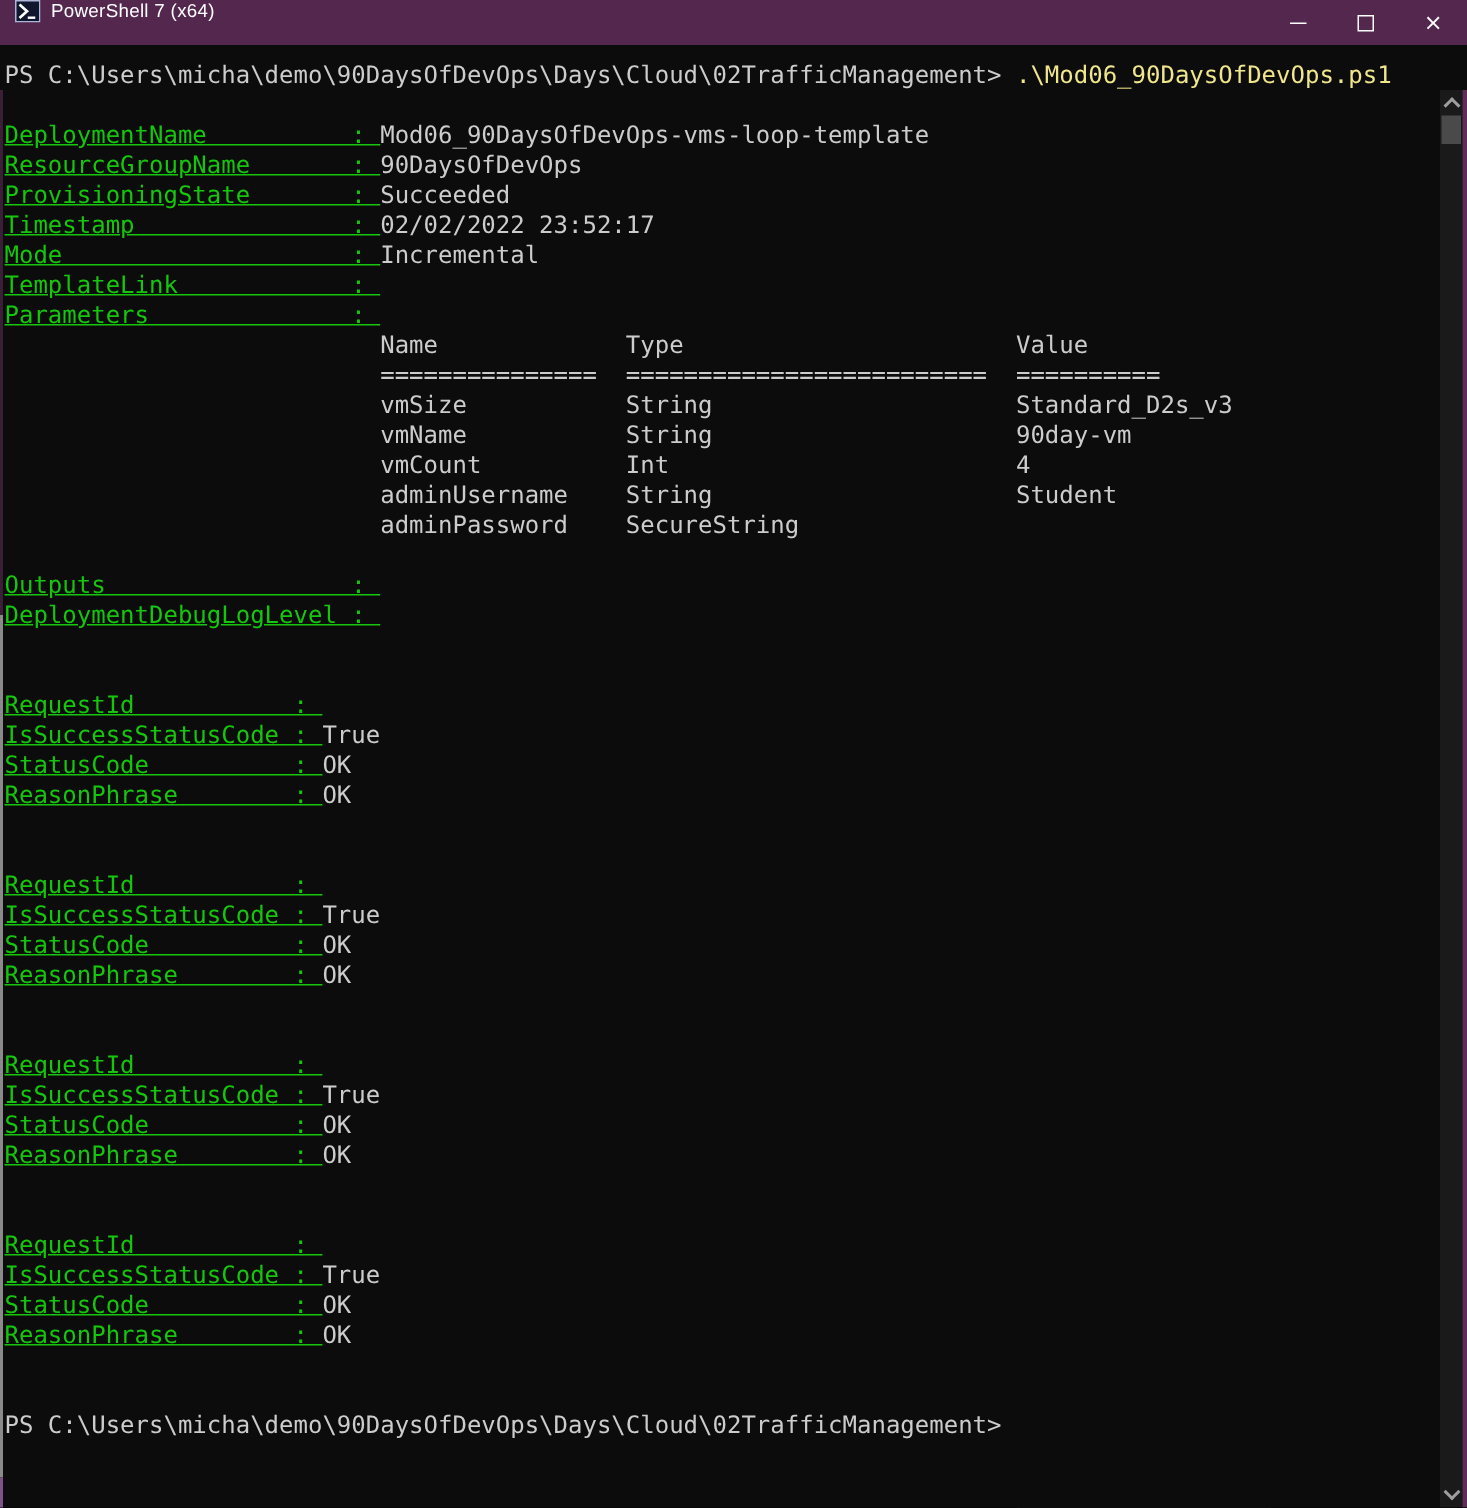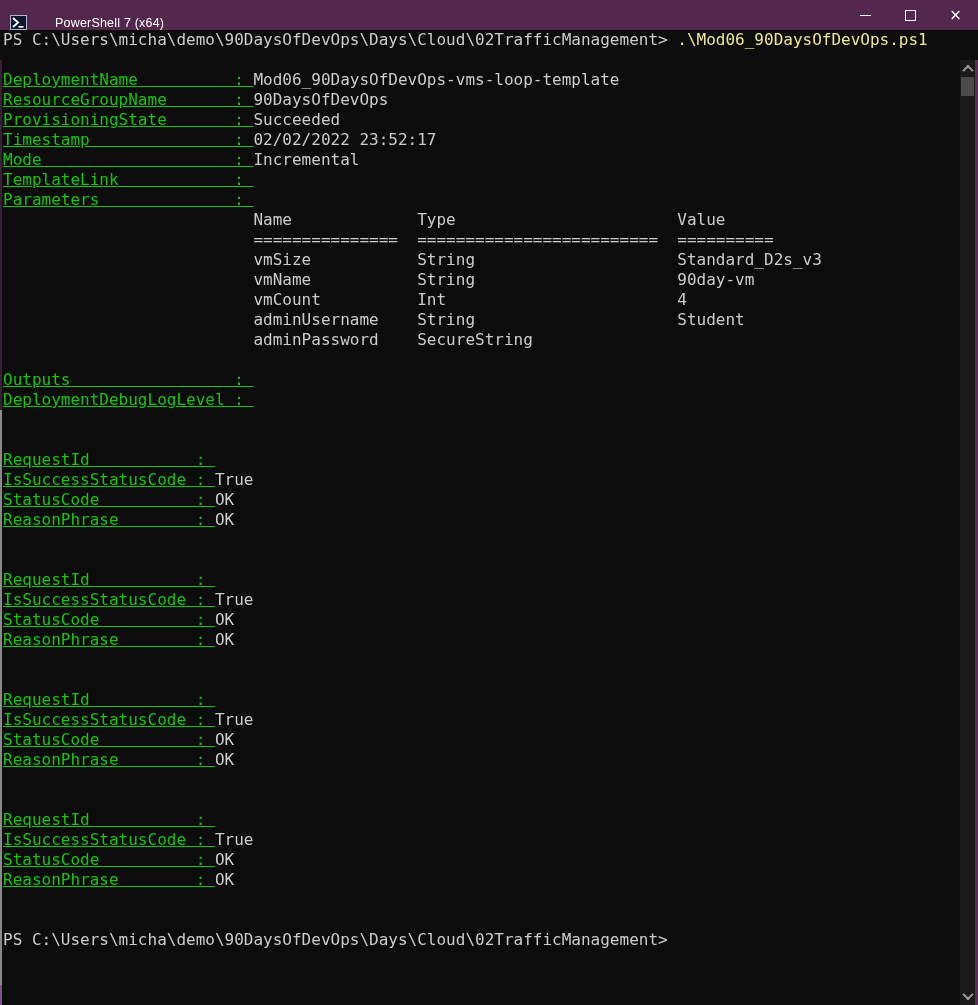--- a/index.html
+++ b/index.html
@@ -7,24 +7,23 @@
 
   .window {
     position: absolute; left: 0; top: 0; width: 978px; height: 1005px;
     background: var(--term-bg, #0C0C0C);
   }
 
   
   .titlebar {
     position: absolute; left: 0; top: 0; width: 100%; height: 30px;
     background: var(--titlebar, #54284E);
-    display: flex; align-items: flex-end;
+    display: flex; align-items: flex-start;
     font-family: "Liberation Sans", sans-serif;
     user-select: none;
-    gap: 21px;
   }
   .app-icon { width: 17px; height: 15px; margin-left: 10px; display: inline-block; }
   .title-text {
     color: #FFFFFF; font-size: 12.5px; margin-left: 7px; letter-spacing: 0.2px;
     white-space: nowrap;
   }
   .caption-buttons {
     position: absolute; right: 0; top: 0; height: 30px; display: flex;
   }
   .cap-btn {
@@ -35,21 +34,21 @@
   .glyph-max { width: 9px; height: 9px; border: 1px solid #FFFFFF; display: block; background: transparent; }
   .glyph-close { font-size: 15px; line-height: 15px; font-family: "DejaVu Sans", sans-serif; }
 
   
   .term-body {
     position: absolute; left: 0; top: 30px; right: 0; bottom: 0;
     background: var(--term-bg, #0C0C0C);
   }
   .terminal {
     position: absolute; left: 2px; top: 0; right: 18px; bottom: 0;
-    padding: 0 0 0 1px;
+    padding: 10px 0 0 1px;
     font-family: "DejaVu Sans Mono", "Liberation Mono", monospace;
     font-size: 16px; line-height: 20px;
     color: var(--fg, #CCCCCC);
     white-space: pre; overflow: hidden;
   }
   .line { height: 20px; white-space: pre; }
   .seg-green { color: var(--green, #16C60C); text-decoration: underline; }
   .seg-fg    { color: var(--fg, #CCCCCC); }
   .seg-cmd   { color: var(--cmd, #F0E68C); }
 

